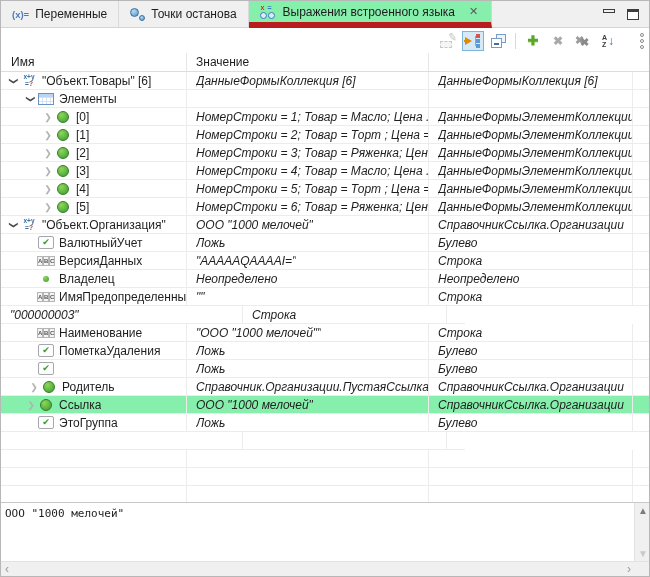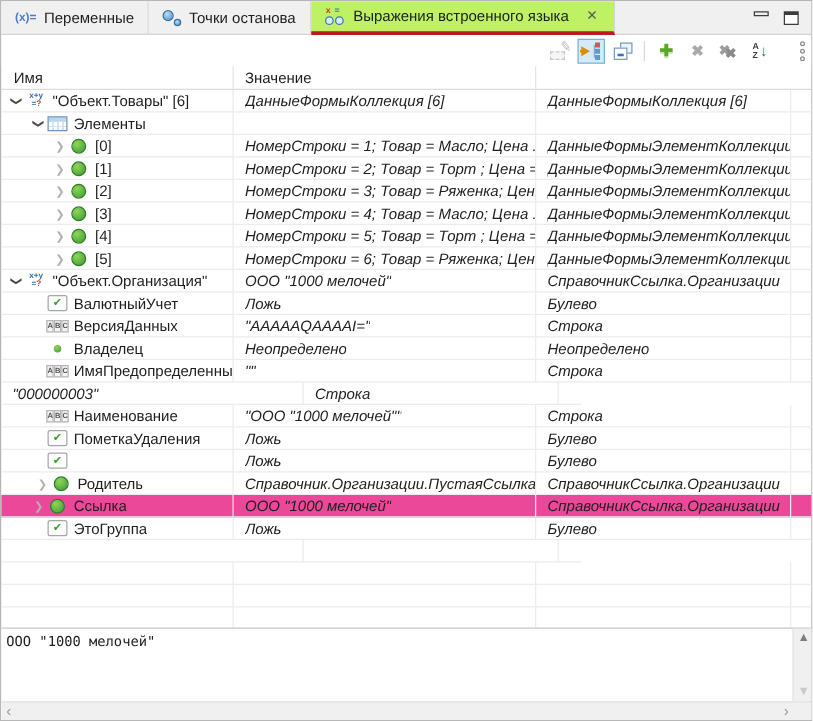--- a/index.html
+++ b/index.html
@@ -2,21 +2,21 @@
 <html><head>
 <meta charset="utf-8">
 <style>
   * { margin:0; padding:0; box-sizing:border-box; }
   html,body { width:650px; height:577px; font-family:"Liberation Sans",sans-serif; background:#fff; }
   .app { position:relative; width:650px; height:577px; border:1px solid #b7b7b7; background:#fff; overflow:hidden; font-size:12px; color:#1e1e1e; }
 
   
   .tabbar { display:flex; align-items:stretch; height:27px; background:#f0f0f0; border-bottom:1px solid #d4d4d4; }
   .tab { display:flex; align-items:center; gap:6px; padding:0 11px; border-right:1px solid #dadada; cursor:default; white-space:nowrap; }
-  .tab.active { background:#bef264; margin-bottom:-1px; border-bottom:3px solid #b91c1c; border-right:1px solid #d4d4d4; }
+  .tab.active { background:#86efac; margin-bottom:-1px; border-bottom:6px solid #b91c1c; border-right:1px solid #d4d4d4; }
   .tab-close { margin-left:6px; color:#5a5a5a; font-size:11px; line-height:11px; padding:1px 2px; }
   .winbtns { margin-left:auto; display:flex; align-items:center; gap:12px; padding-right:10px; }
   .minimize { width:12px; height:4px; border:1px solid #3c3c3c; margin-top:-6px; }
   .maximize { width:12px; height:11px; border:1px solid #3c3c3c; border-top:3px solid #3c3c3c; background:#fff; }
 
   
   .ic-vars { color:#4a7ebb; font-size:9.5px; font-weight:bold; letter-spacing:0; }
   .ic-bp { position:relative; width:15px; height:13px; }
   .ic-bp i { position:absolute; border-radius:50%; background:radial-gradient(circle at 35% 30%, #bcdcf5, #4d8fc9); border:1px solid #39729f; }
   .ic-bp i.b1 { width:9px; height:9px; left:0; top:0; }
@@ -63,21 +63,21 @@
   .hdr { display:flex; height:19px; border-bottom:1px solid #dcdcdc; align-items:center; }
   .cell-name { width:186px; } .cell-val { width:242px; } .cell-type { width:204px; } .cell-end { width:18px; }
   .hdr > div { height:100%; display:flex; align-items:center; padding-left:10px; border-right:1px solid #e6e6e6; overflow:hidden; white-space:nowrap; }
   .hdr .cell-val,.hdr .cell-type { padding-left:9px; }
   .hdr .cell-end { border-right:none; }
 
   .rows { }
   .trow { display:flex; height:18px; align-items:center; }
   .trow > div { height:100%; display:flex; align-items:center; border-right:1px solid #ececec; border-bottom:1px solid #ececec; overflow:hidden; white-space:nowrap; }
   .trow .cell-end { border-right:none; }
-  .trow.selected > div { background:#ec4899; }
+  .trow.selected > div { background:#86efac; }
   .trow .cell-val,.trow .cell-type { padding-left:9px;font-style:italic; }
 
   .namecell { gap:0; }
   .exp { width:14px; flex:0 0 14px; display:inline-flex; align-items:center; justify-content:center; font-size:9px; }
   .exp.collapsed::before { content:"\276F"; color:#b2b2b2; }
   .exp.expanded::before { content:"\276F"; color:#4a4a4a; display:inline-block; transform:rotate(90deg); }
   .ico { width:16px; flex:0 0 16px; height:16px; display:inline-flex; align-items:center; justify-content:center; margin-right:5px; position:relative; }
   .rowtext { overflow:hidden; white-space:nowrap; }
 
   .ico-expr { flex-direction:column; font-size:6.5px; line-height:6.5px; font-weight:bold; }

